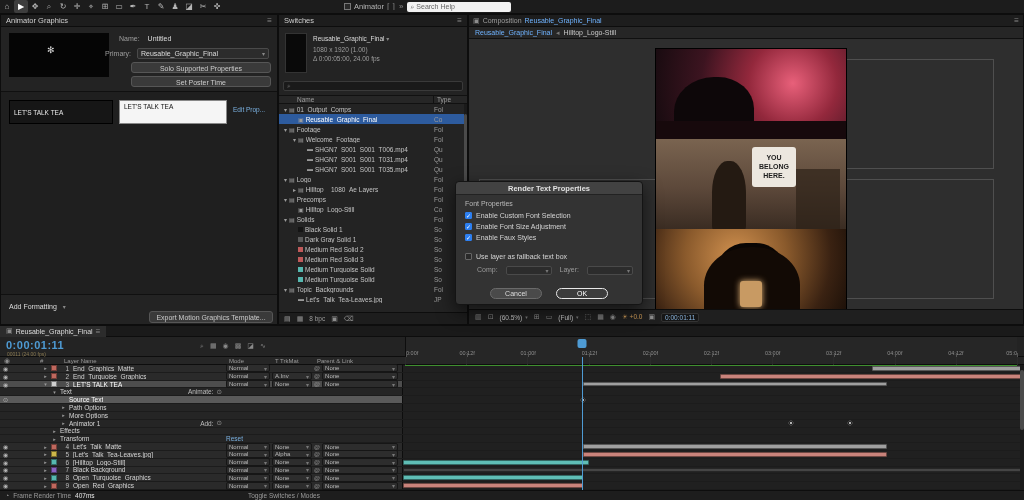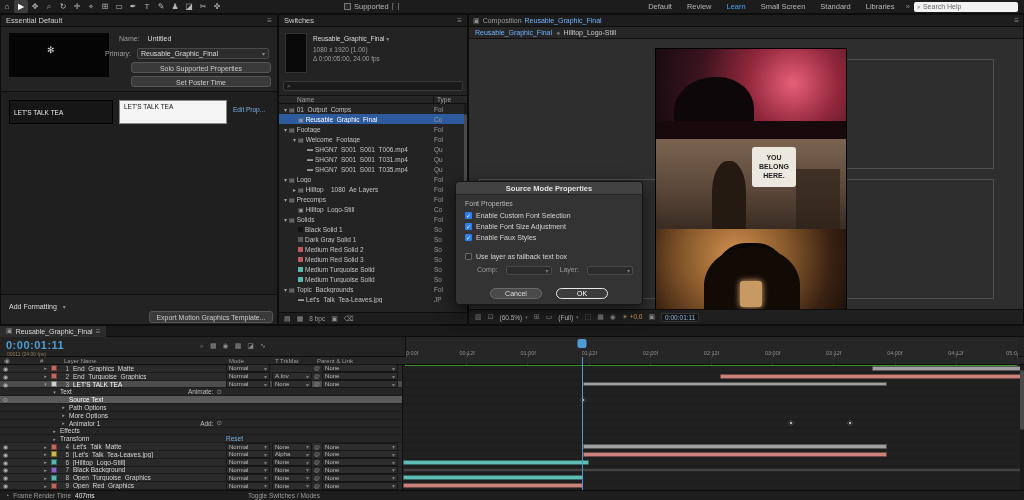--- a/index.html
+++ b/index.html
@@ -182,41 +182,33 @@
       <span class="tool">✒</span>
       <span class="tool">T</span>
       <span class="tool">✎</span>
       <span class="tool">♟</span>
       <span class="tool">◪</span>
       <span class="tool">✂</span>
       <span class="tool">✜</span>
     </div>
   <div class="snap">
     <span class="cb"></span>
-    <span>Supported</span>
+    <span>Animator</span>
     <span style="color:#888">⌈ ⌉</span>
   </div>
-  <div id="workspaces">
-      <span class="ws">Default</span>
-      <span class="ws">Review</span>
-      <span class="ws on">Learn</span>
-      <span class="ws">Small Screen</span>
-      <span class="ws">Standard</span>
-      <span class="ws">Libraries</span>
-    </div>
   <span class="chev">»</span>
   <div class="searchbox">
     <span class="mag">⌕</span>
     <span class="ph">Search Help</span>
   </div>
 </div>
 
 <div class="panel" id="eg-panel" style="left:0;top:14px;width:278px;height:311px">
   <div class="phead">
-    <span>Essential Default</span>
+    <span>Animator Graphics</span>
     <span class="pmenu">≡</span>
   </div>
   <div id="eg-thumb">
     <span class="art">✻</span>
   </div>
   <div class="eg-row" style="left:118px;top:20px">
     <span>Name:</span>
     <span class="eg-val" style="margin-left:6px">Untitled</span>
   </div>
   <div class="eg-row" style="left:104px;top:33px">
@@ -462,21 +454,21 @@
     <span id="vexp">
       <span>☀ </span><span>+0.0</span>
     </span>
     <span class="vico">▣</span>
     <span id="vtc">0:00:01:11</span>
   </div>
 </div>
 
 <div id="dialog">
   <div id="dlg-title">
-    <span>Source Mode Properties</span>
+    <span>Render Text Properties</span>
   </div>
   <div id="dlg-body">
     <div class="dlg-sec">Font Properties</div>
     <div id="dlg-checks">
         <div class="chkrow">
           <span class="chk on">✓</span>
           <span>Enable Custom Font Selection</span>
         </div>
         <div class="chkrow">
           <span class="chk on">✓</span>

